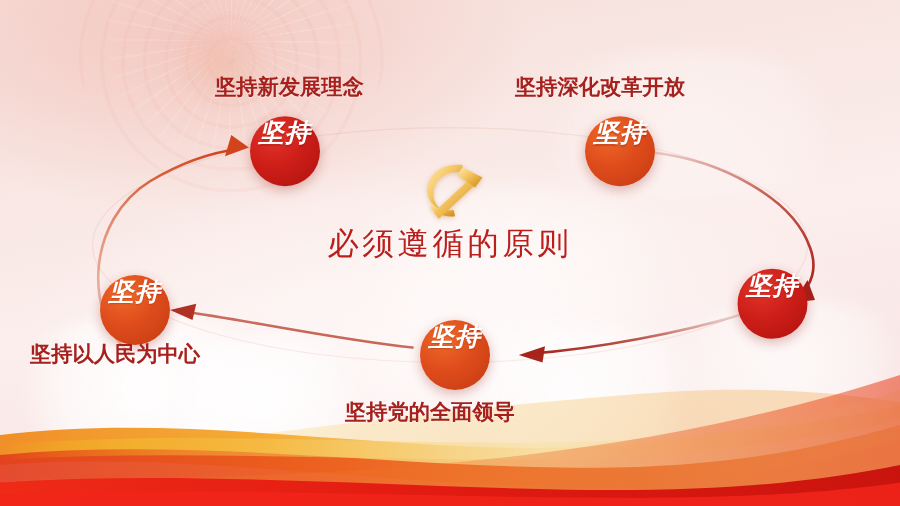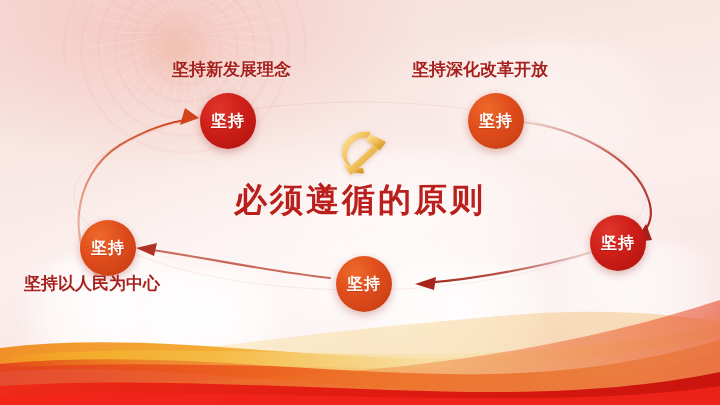--- a/index.html
+++ b/index.html
@@ -67,26 +67,27 @@
   
   svg.layer { position:absolute; left:0; top:0; width:720px; height:405px; }
   svg.arcs { z-index:4; }
   svg.ribbon { z-index:6; }
 
   
   .node {
     position:absolute;
     width:56px; height:56px;
     border-radius:50%;
-    display:flex; align-items:center; justify-content:center;
+    display:flex; align-items:flex-start; justify-content:center;
     color:#ffffff;
-    font-size:16px; font-weight:700; letter-spacing:1px;
+    font-size:20px; font-weight:700; letter-spacing:1px;
     z-index:7;
     box-shadow:0 3px 9px rgba(150,30,20,0.30);
     text-shadow:0 1px 1px rgba(110,10,0,0.25);
+    font-style:italic;
   }
   .node.crimson {
     background:radial-gradient(circle at 34% 28%, #e0362c 0%, #cf1f19 42%, #ae110e 100%);
   }
   .node.orange {
     background:radial-gradient(circle at 34% 28%, #ee6a29 0%, #df4c1c 45%, #c23a10 100%);
   }
   #node-top-left     { left:200px; top:93px;  }
   #node-top-right    { left:468px; top:93px;  }
   #node-left         { left:80px;  top:220px; }
@@ -107,22 +108,22 @@
   #label-top-right  { left:412px; top:58px;  }
   #label-left       { left:24px;  top:272px; }
   #label-bottom     { left:276px; top:318px; }
   #label-right      { left:552px; top:272px; }
 
   
   #title {
     position:absolute;
     left:0; right:0; top:178px;
     text-align:center;
-    font-size:33px;
-    font-weight:700;
+    font-size:25px;
+    font-weight:400;
     color:#bb1f1c;
     letter-spacing:3px;
     z-index:8;
     text-shadow:0 1px 2px rgba(255,255,255,0.6);
   }
   #emblem {
     position:absolute;
     left:330px; top:126px;
     width:62px; height:52px;
     z-index:8;
@@ -224,20 +225,21 @@
   <div class="node orange" id="node-bottom">
     <span>坚持</span>
   </div>
   <div class="node crimson" id="node-right">
     <span>坚持</span>
   </div>
 
   <div class="label" id="label-top-left">坚持新发展理念</div>
   <div class="label" id="label-top-right">坚持深化改革开放</div>
   <div class="label" id="label-left">坚持以人民为中心</div>
+  <div class="label" id="label-bottom">坚持党的全面领导</div>
 
   <svg class="layer ribbon" viewBox="0 0 720 405" preserveAspectRatio="none">
     <defs>
       <linearGradient id="rb1" x1="0" y1="0" x2="1" y2="0">
         <stop offset="0%" stop-color="#f08a1e"></stop>
         <stop offset="30%" stop-color="#f4a92c"></stop>
         <stop offset="62%" stop-color="#f6d89a" stop-opacity="0.85"></stop>
         <stop offset="100%" stop-color="#f3e3b4" stop-opacity="0.55"></stop>
       </linearGradient>
       <linearGradient id="rb2" x1="0" y1="0" x2="1" y2="0">

